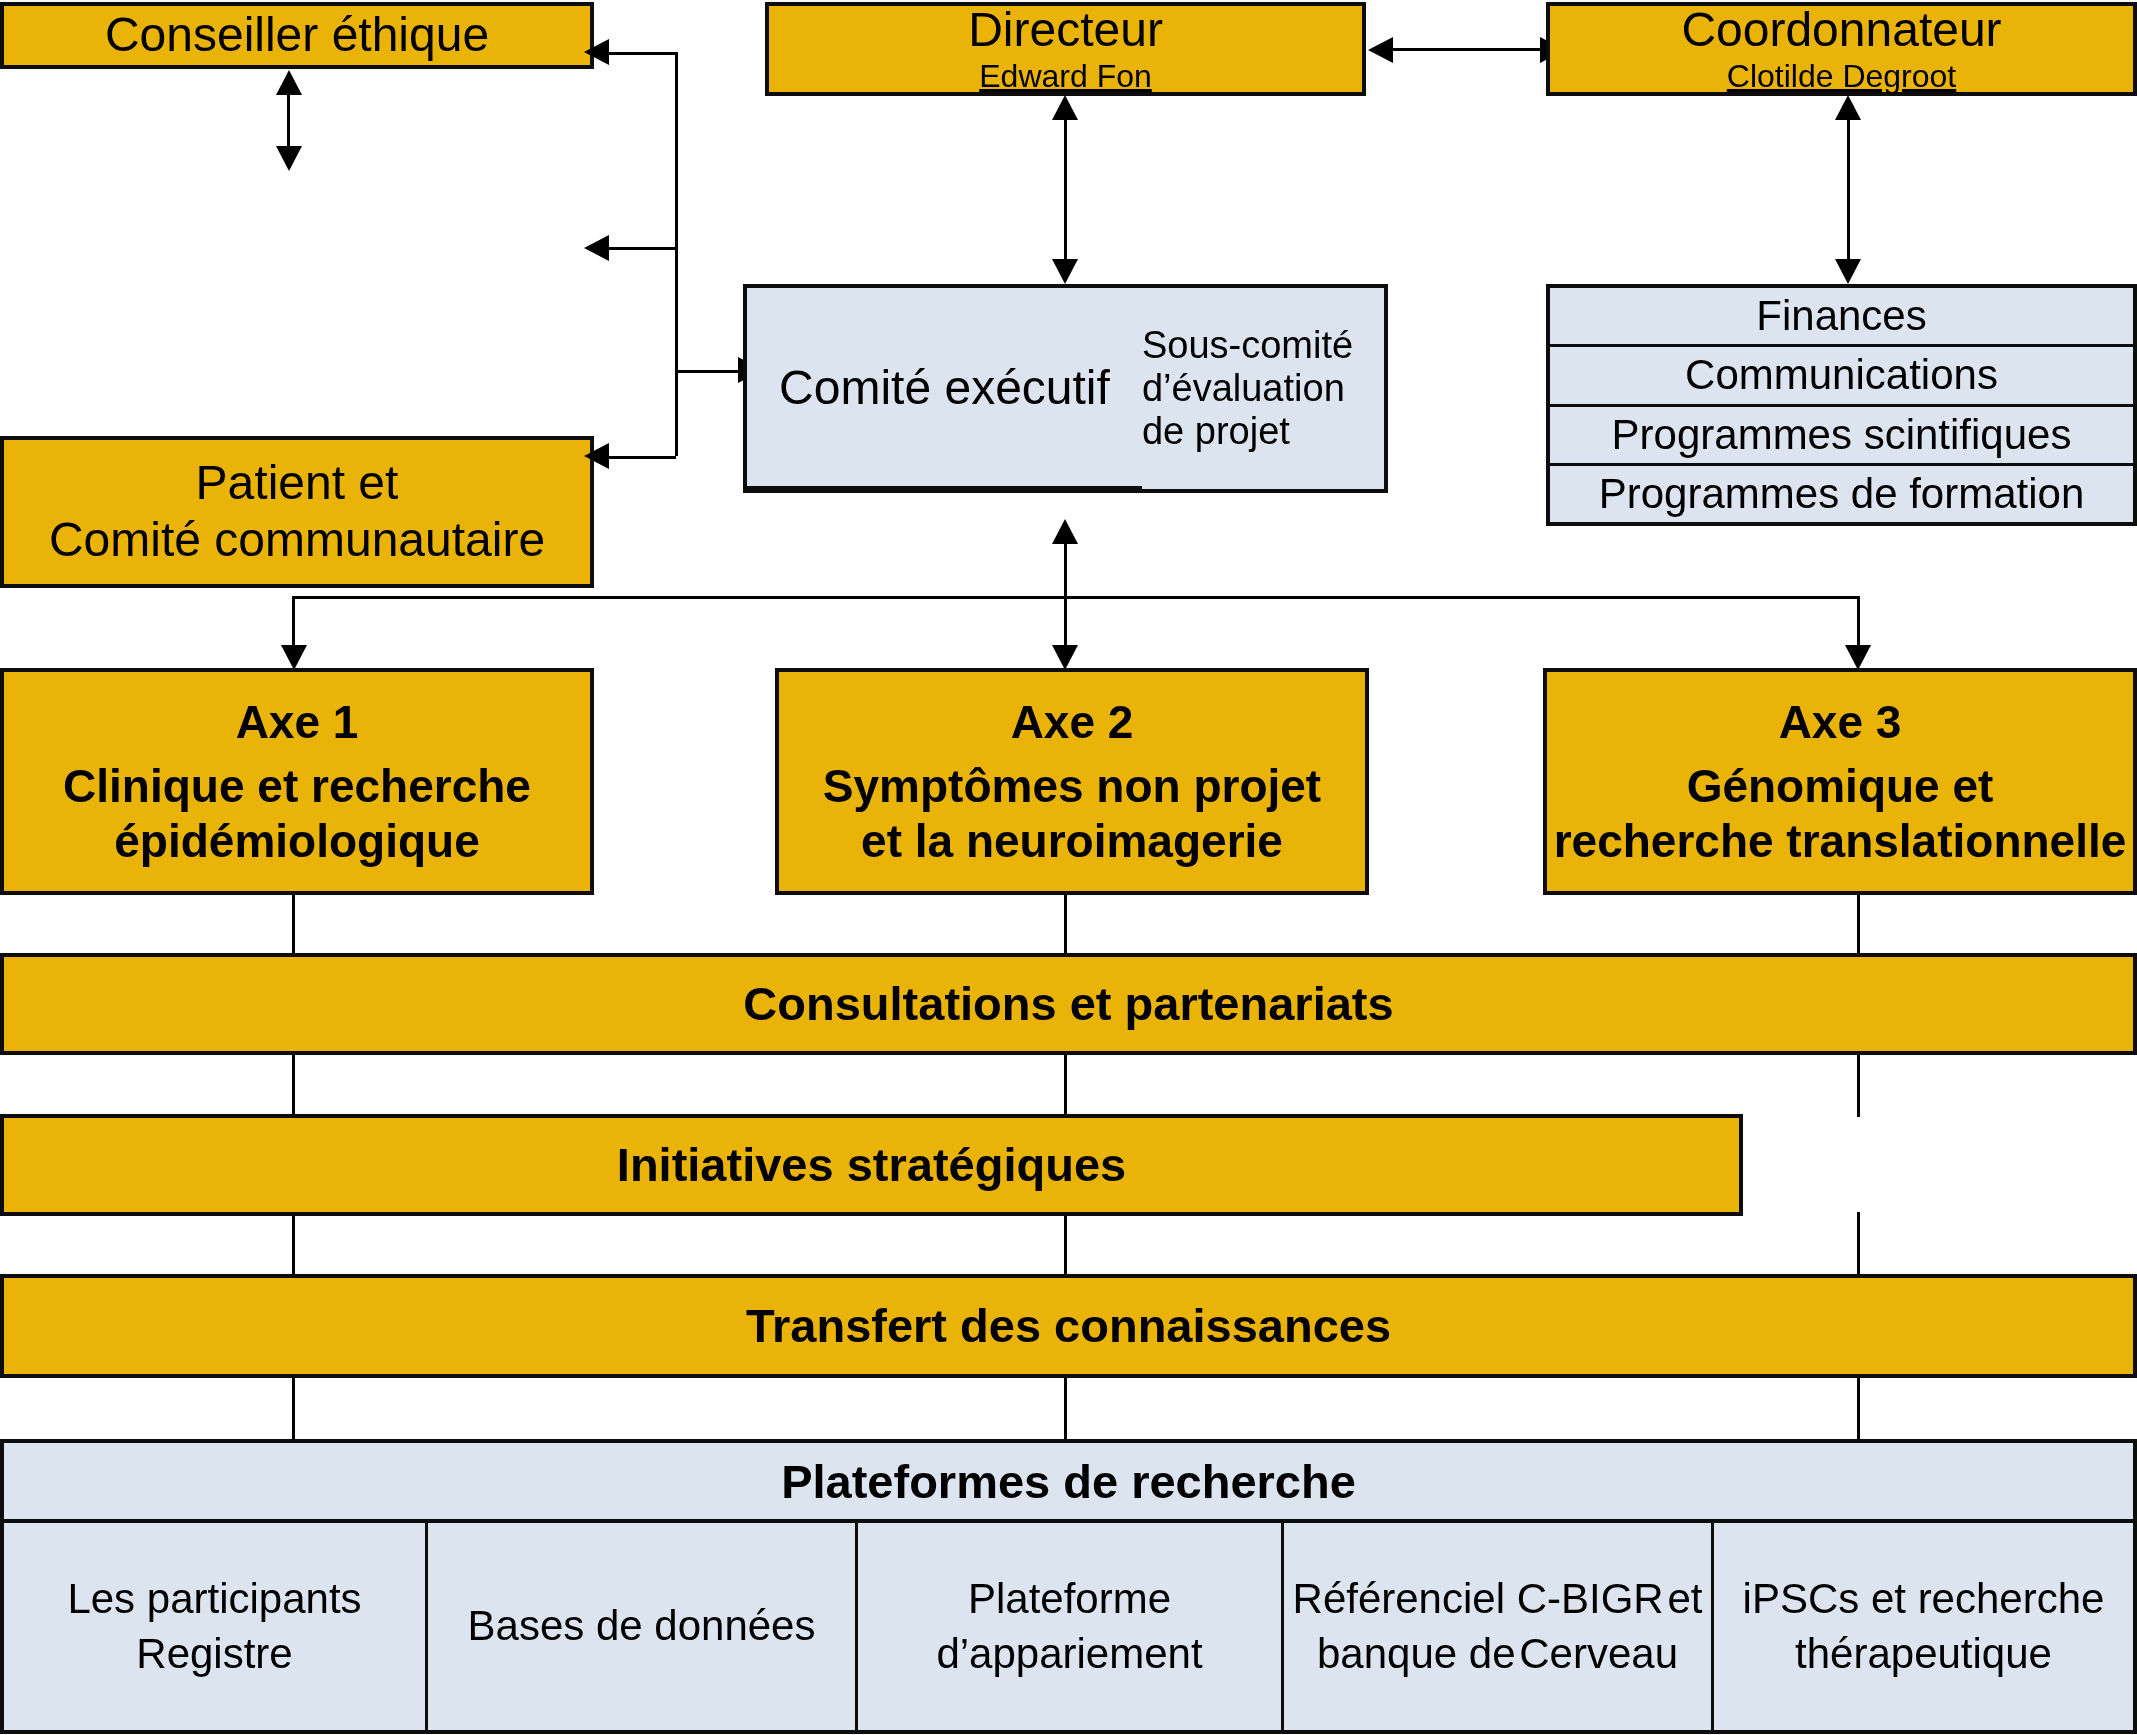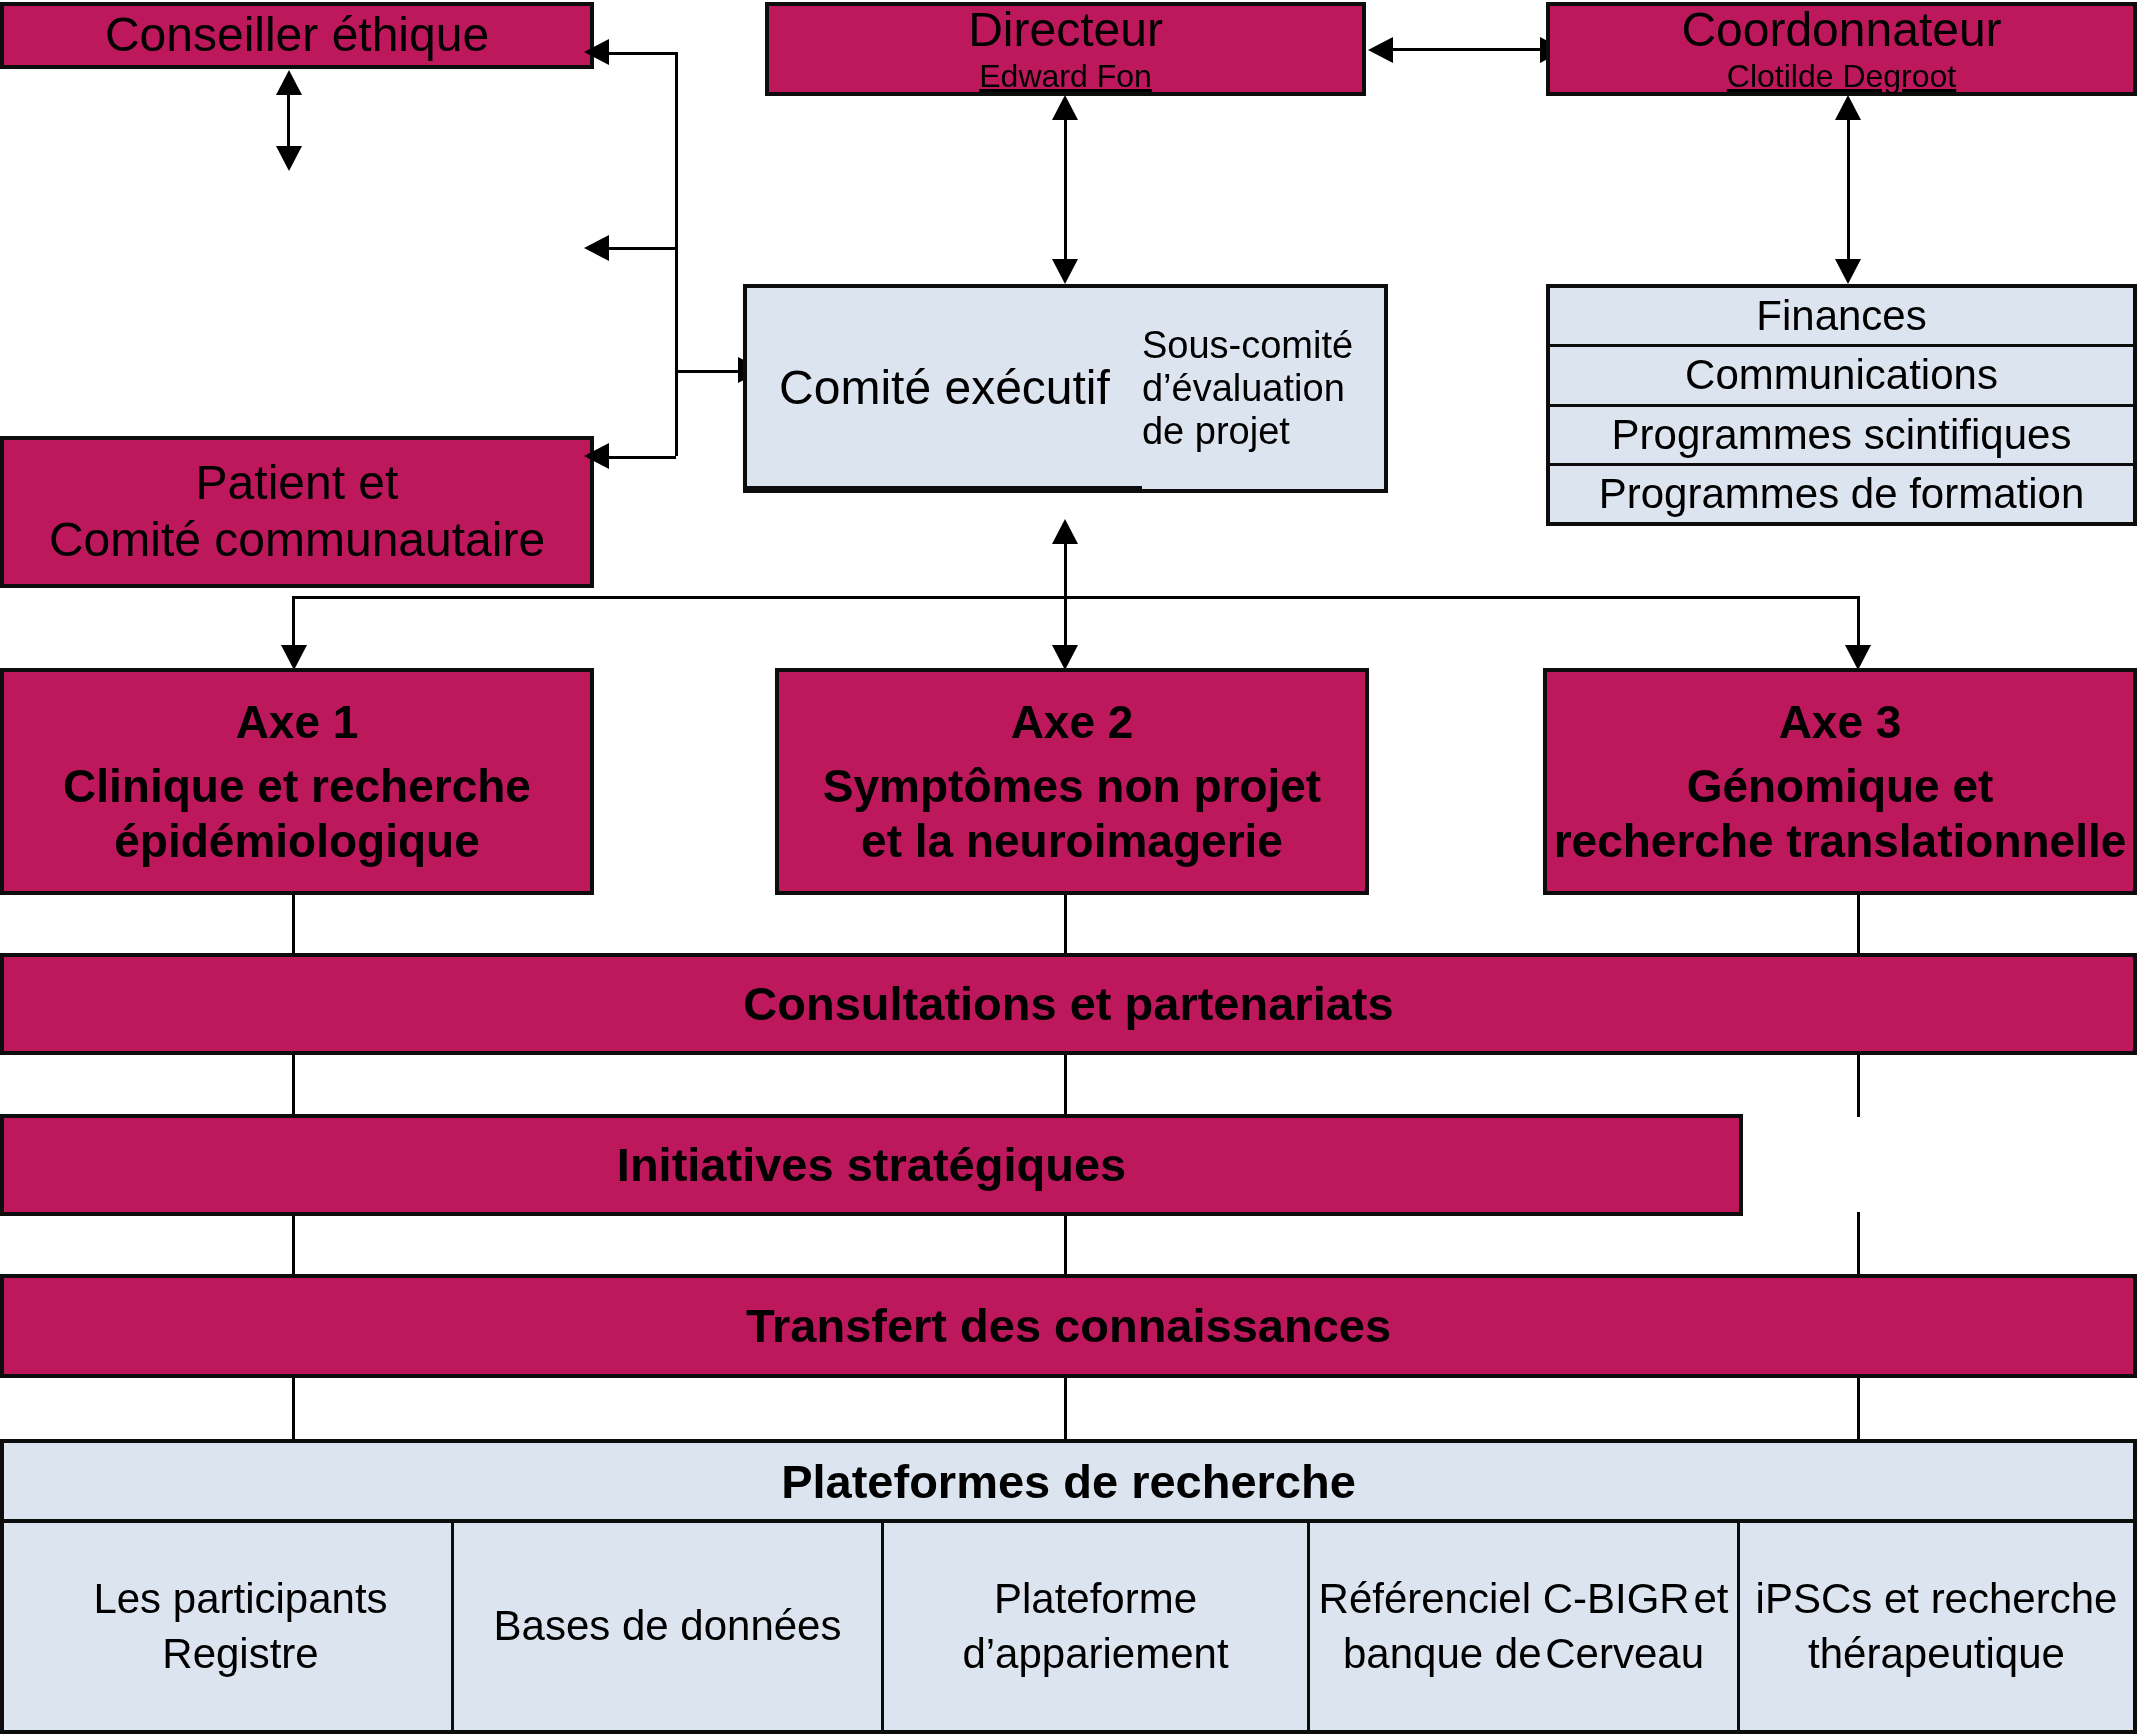--- a/index.html
+++ b/index.html
@@ -14,21 +14,21 @@
   #canvas {
     position: relative;
     width: 2137px;
     height: 1736px;
     background: #ffffff;
     overflow: hidden;
   }
   .box {
     position: absolute;
     box-sizing: border-box;
-    background: #be185d;
+    background: #eab308;
     border: 4.2px solid #0d0d0d;
     display: flex;
     flex-direction: column;
     align-items: center;
     justify-content: center;
     text-align: center;
     color: #000000;
     line-height: 1.18;
   }
   .box .ln { display: block; width: 100%; }
@@ -93,21 +93,20 @@
   .plat-title {
     flex: 0 0 80px;
     display: flex; align-items: center; justify-content: center;
     border-bottom: 4.2px solid #0d0d0d;
     box-sizing: border-box;
   }
   .plat-cols {
     flex: 1 1 auto;
     display: flex;
     flex-direction: row;
-    padding-left: 26px;
   }
   .plat-cols .col {
     display: flex; align-items: center; justify-content: center;
     text-align: center;
     border-right: 3.3px solid #0d0d0d;
     box-sizing: border-box;
     padding: 0 6.7px;
     line-height: 1.3;
   }
   .plat-cols .col:last-child { border-right: none; }

